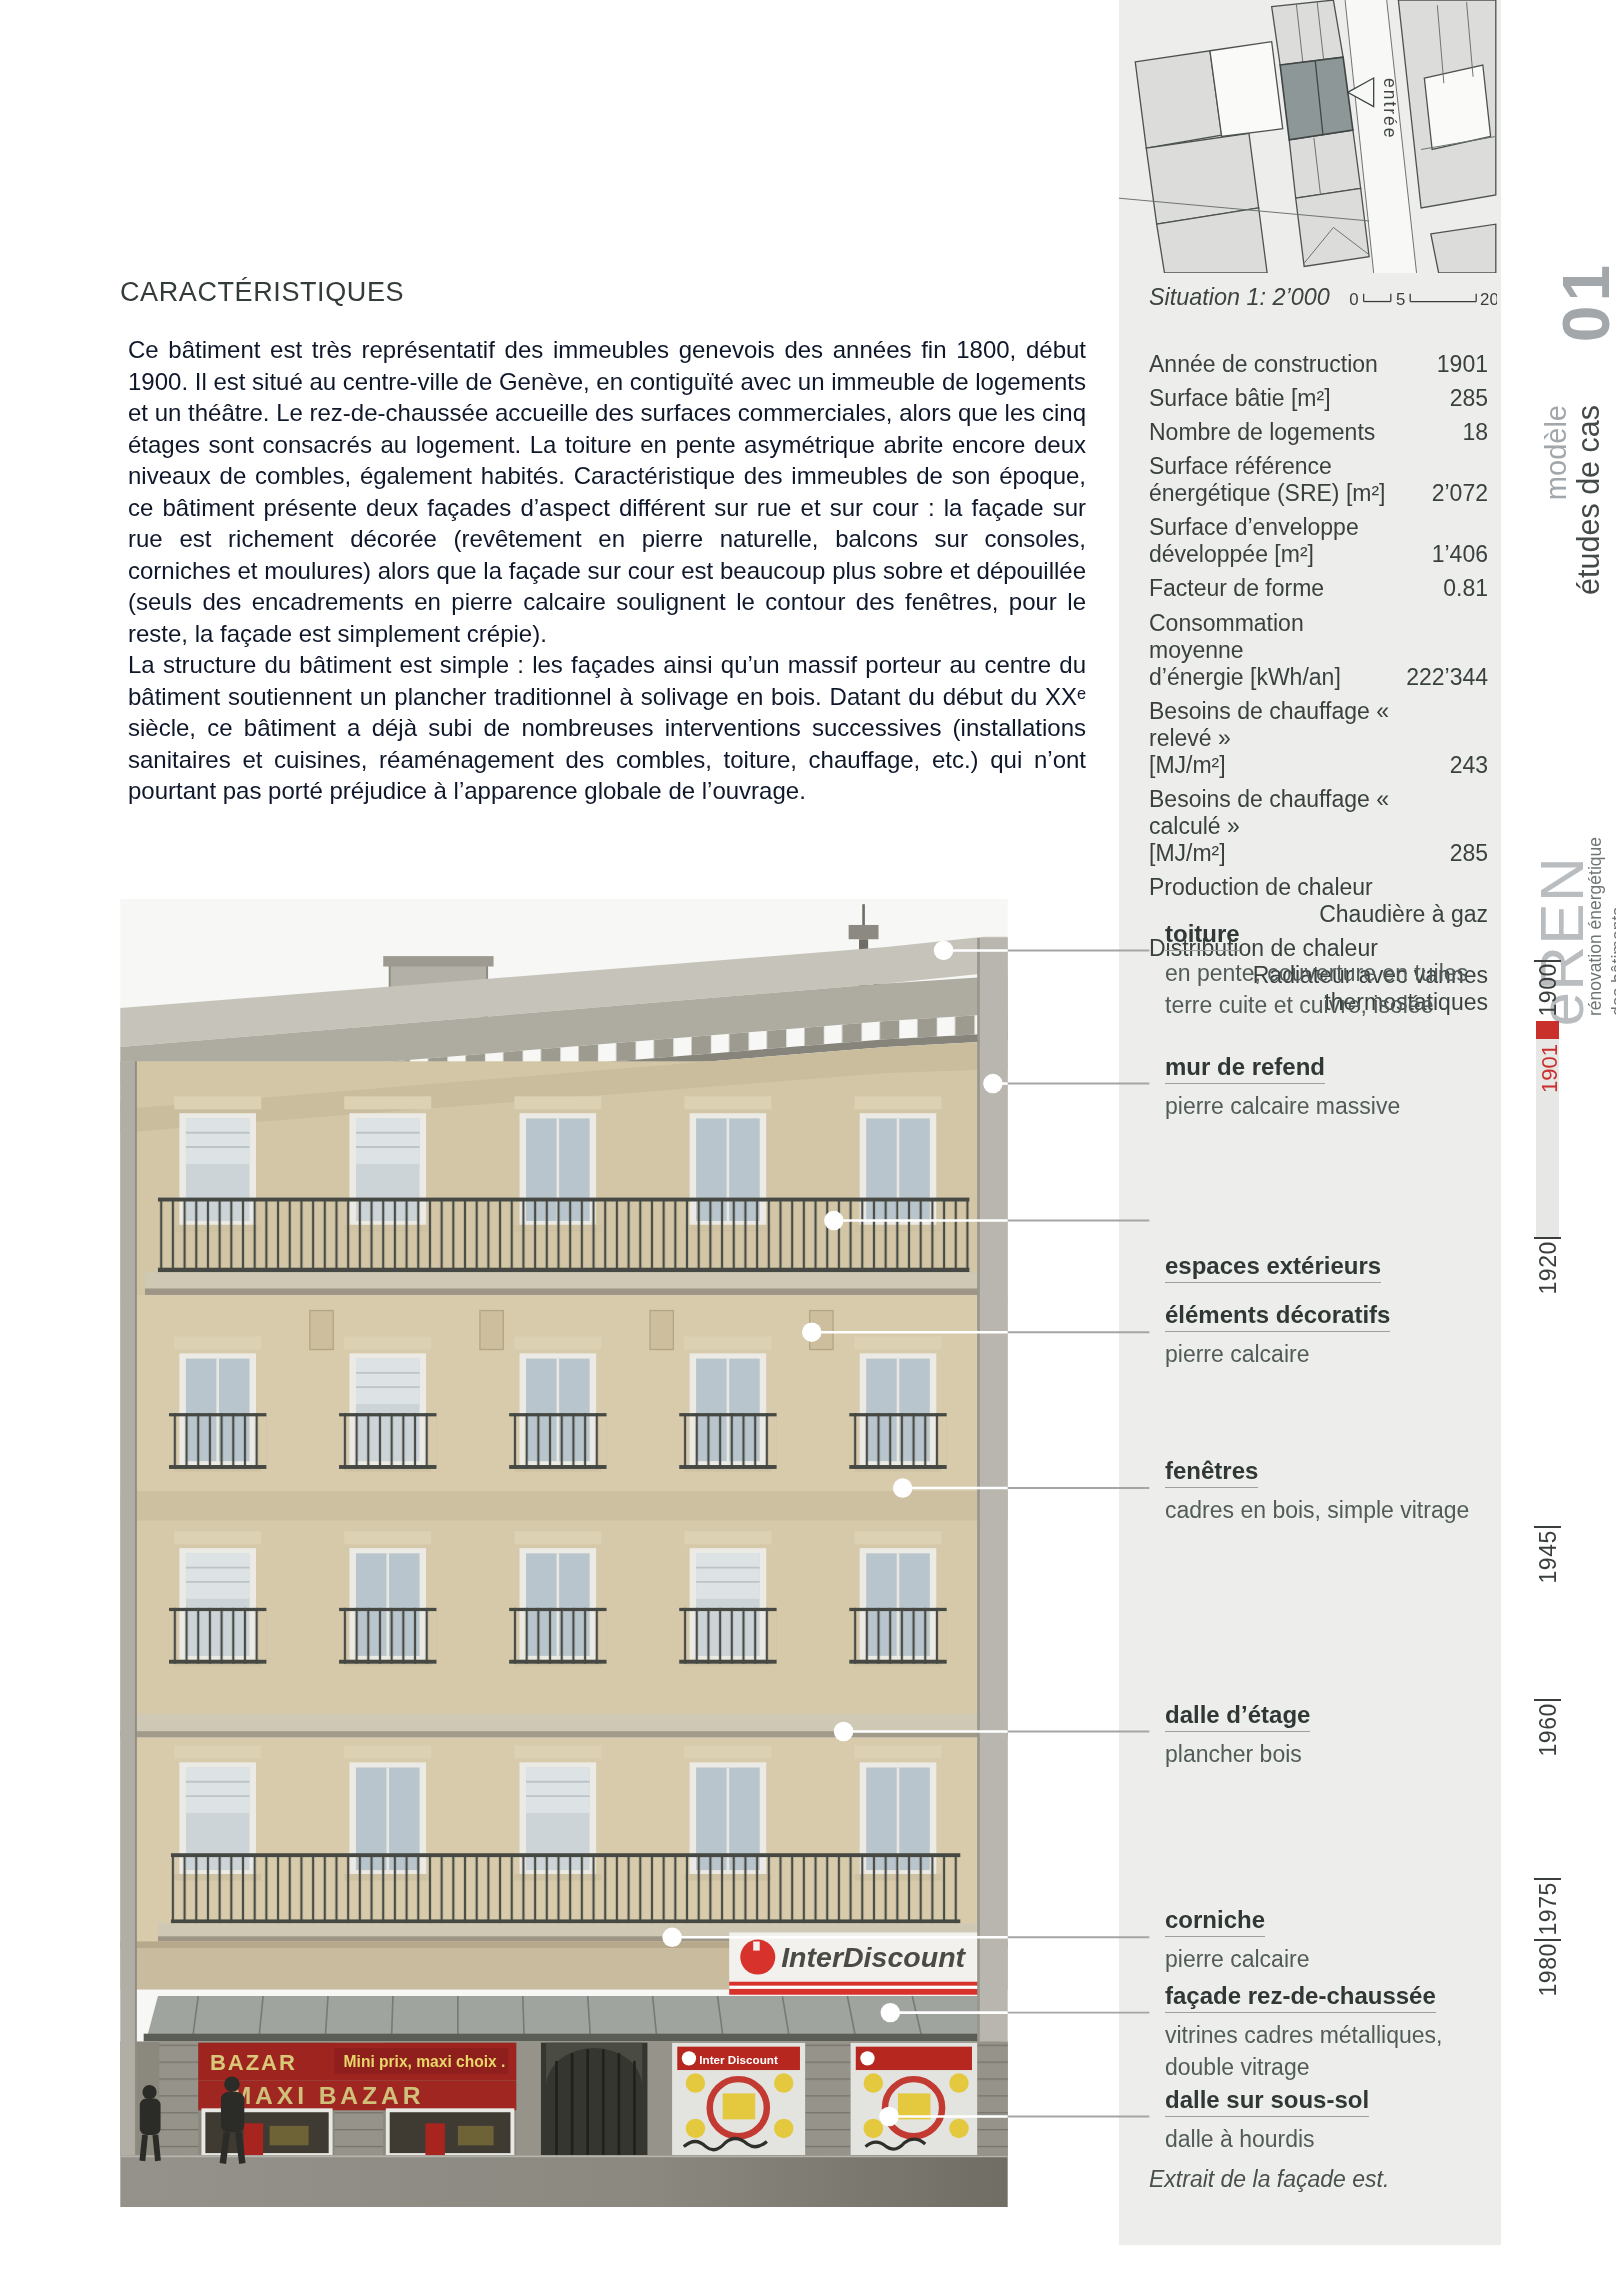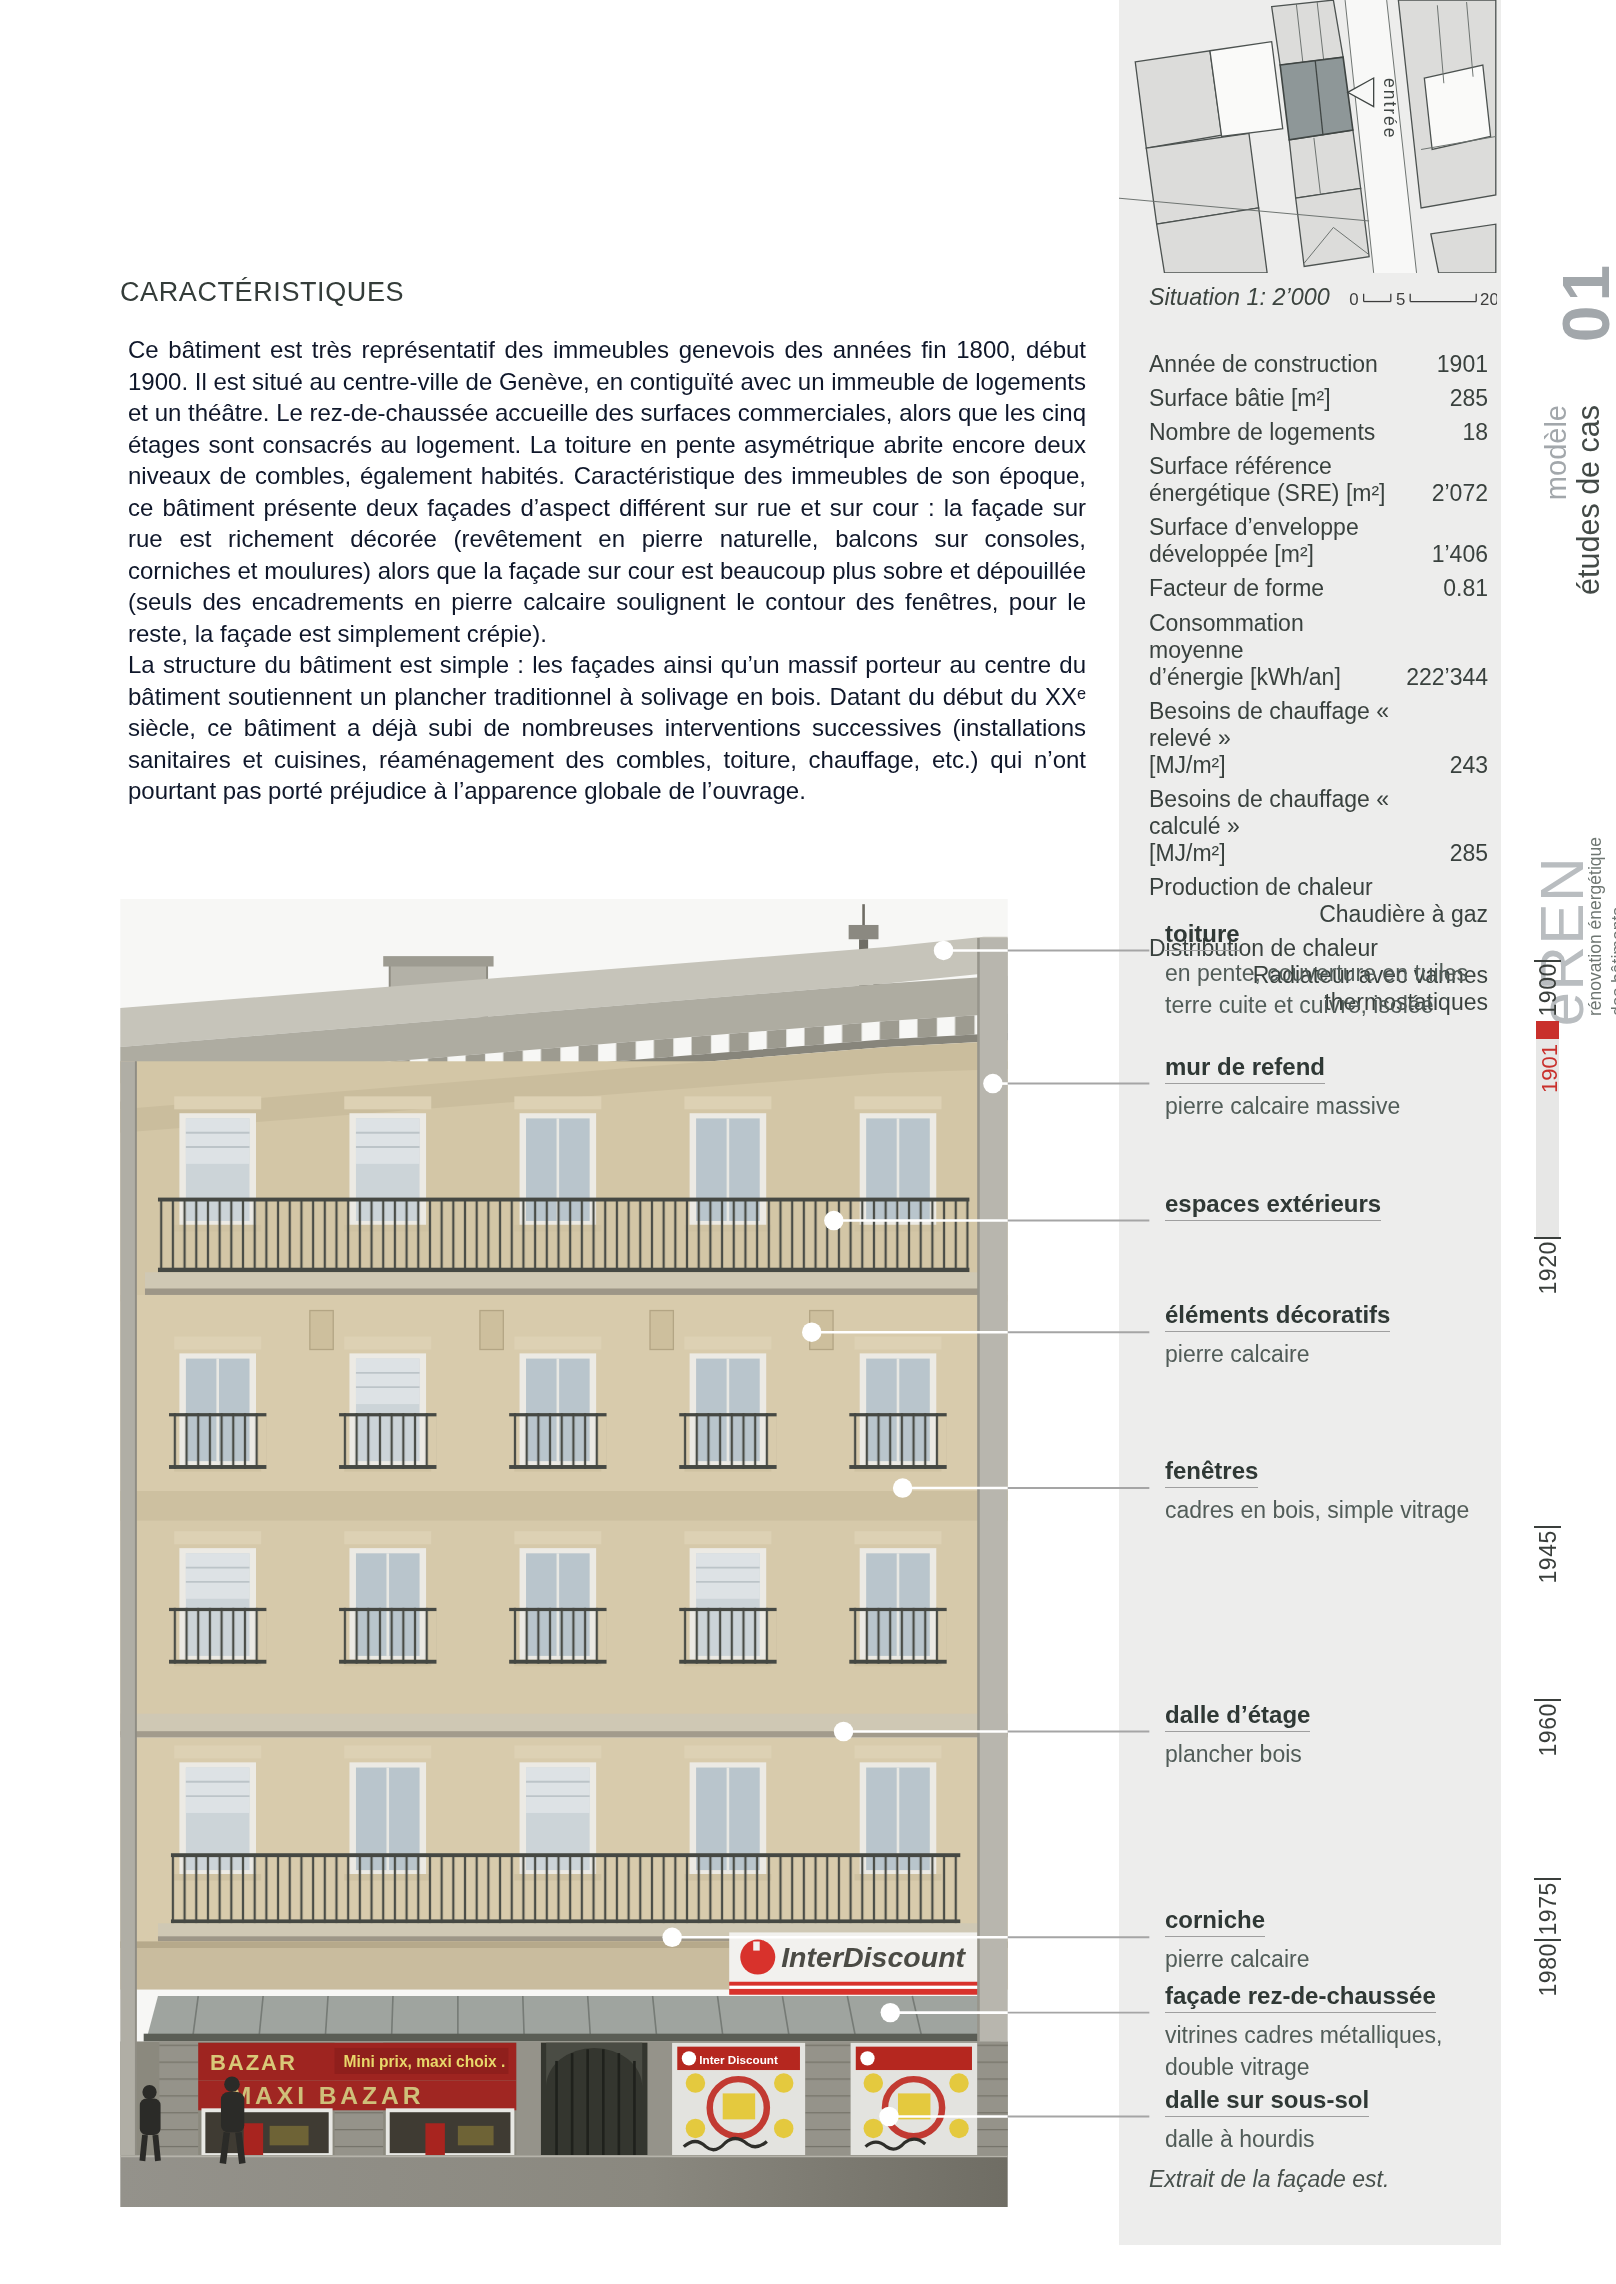--- a/index.html
+++ b/index.html
@@ -428,21 +428,21 @@
       <circle cx="1035" cy="2984" r="15"></circle>
         <circle cx="1371" cy="3100" r="15"></circle>
       <circle cx="1369" cy="3260" r="15"></circle>
     </g>
   </svg>
 
   <div class="callout" style="top:921px">
     <div class="ctitle">toiture</div><div class="cdesc">en pente, couverture en tuiles terre cuite et cuivre, isolée</div></div>
   <div class="callout" style="top:1054px">
     <div class="ctitle">mur de refend</div><div class="cdesc">pierre calcaire massive</div></div>
-  <div class="callout" style="top:1191px">
+  <div class="callout" style="top:1253px">
     <div class="ctitle">espaces extérieurs</div></div>
   <div class="callout" style="top:1302px">
     <div class="ctitle">éléments décoratifs</div><div class="cdesc">pierre calcaire</div></div>
   <div class="callout" style="top:1458px">
     <div class="ctitle">fenêtres</div><div class="cdesc">cadres en bois, simple vitrage</div></div>
   <div class="callout" style="top:1702px">
     <div class="ctitle">dalle d’étage</div><div class="cdesc">plancher bois</div></div>
   <div class="callout" style="top:1907px">
     <div class="ctitle">corniche</div><div class="cdesc">pierre calcaire</div></div>
   <div class="callout" style="top:1983px">

